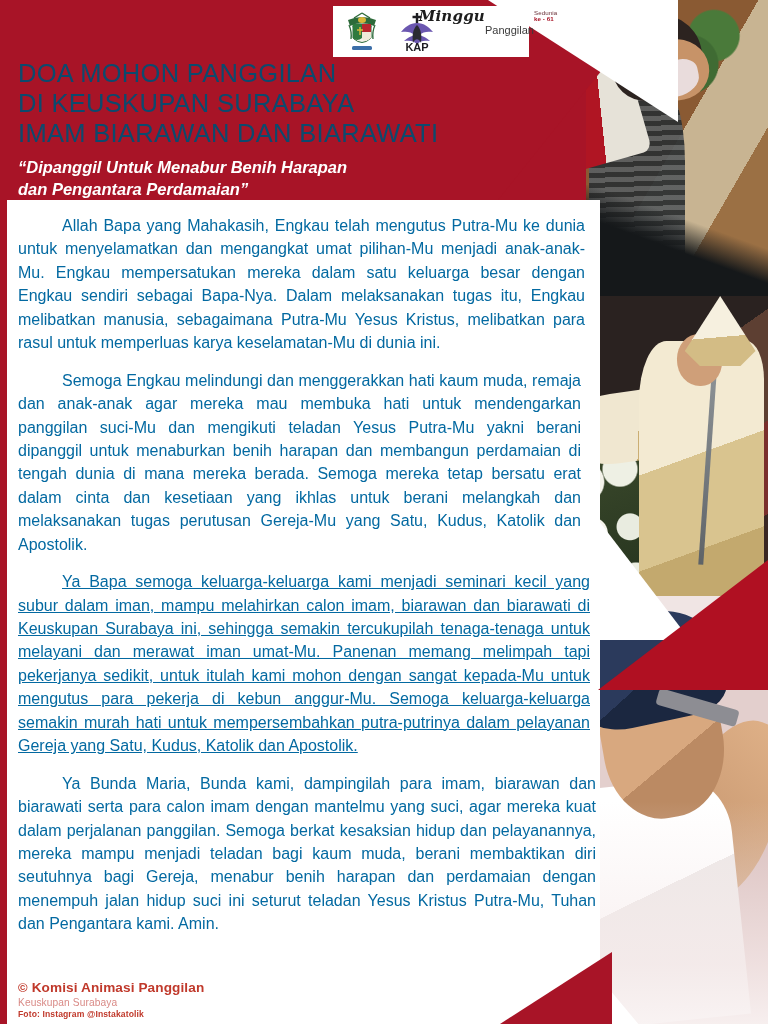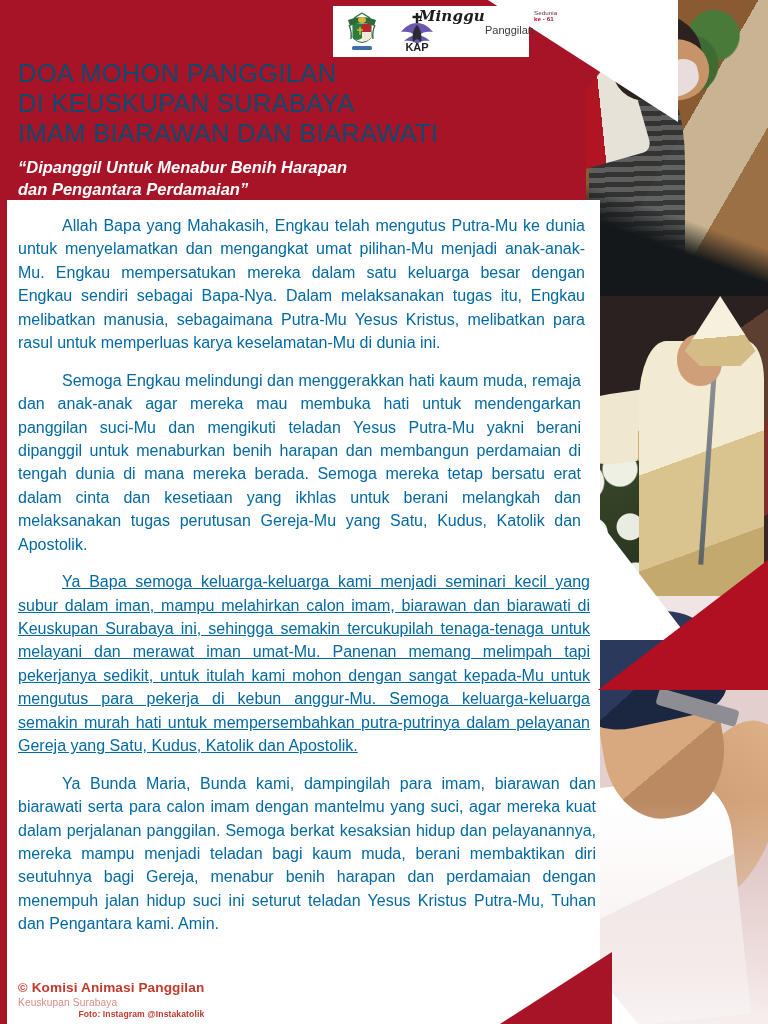--- a/index.html
+++ b/index.html
@@ -361,21 +361,20 @@
     margin-top:2px;
     letter-spacing:.1px;
   }
   .f-photo {
     font-family:"Liberation Sans", sans-serif;
     font-size:8.6px;
     font-weight:700;
     color:#C0392B;
     margin-top:1px;
     letter-spacing:.1px;
-    text-align:right;
   }
 </style>
 </head>
 <body>
 
 <div id="page">
 
   <div class="photo-col">
 
     <div class="photo ph-top">

